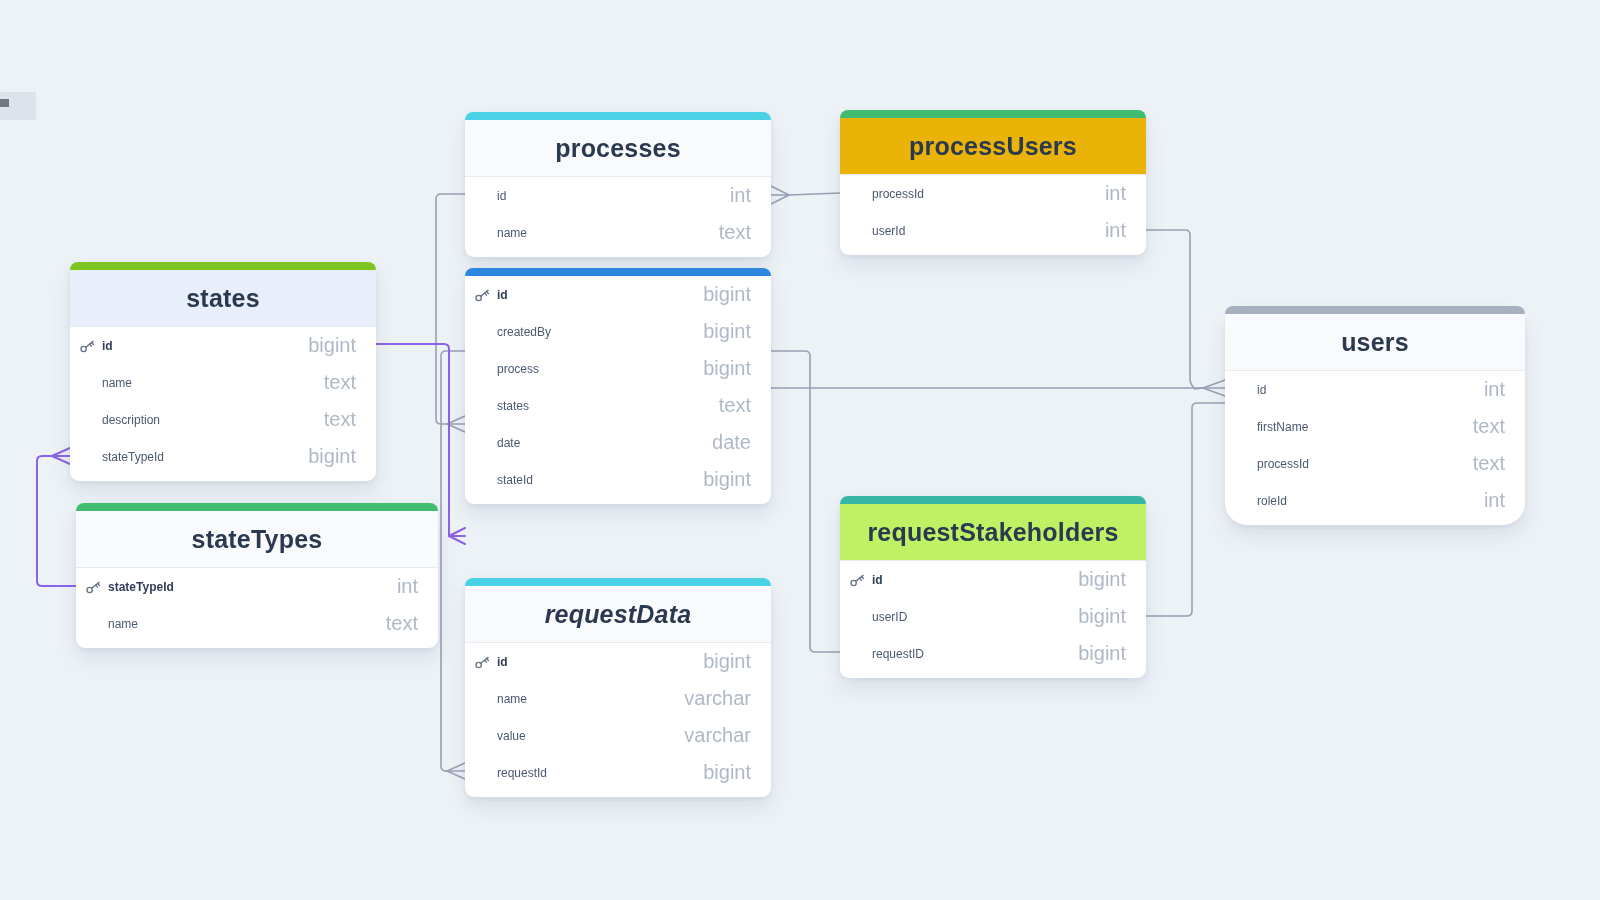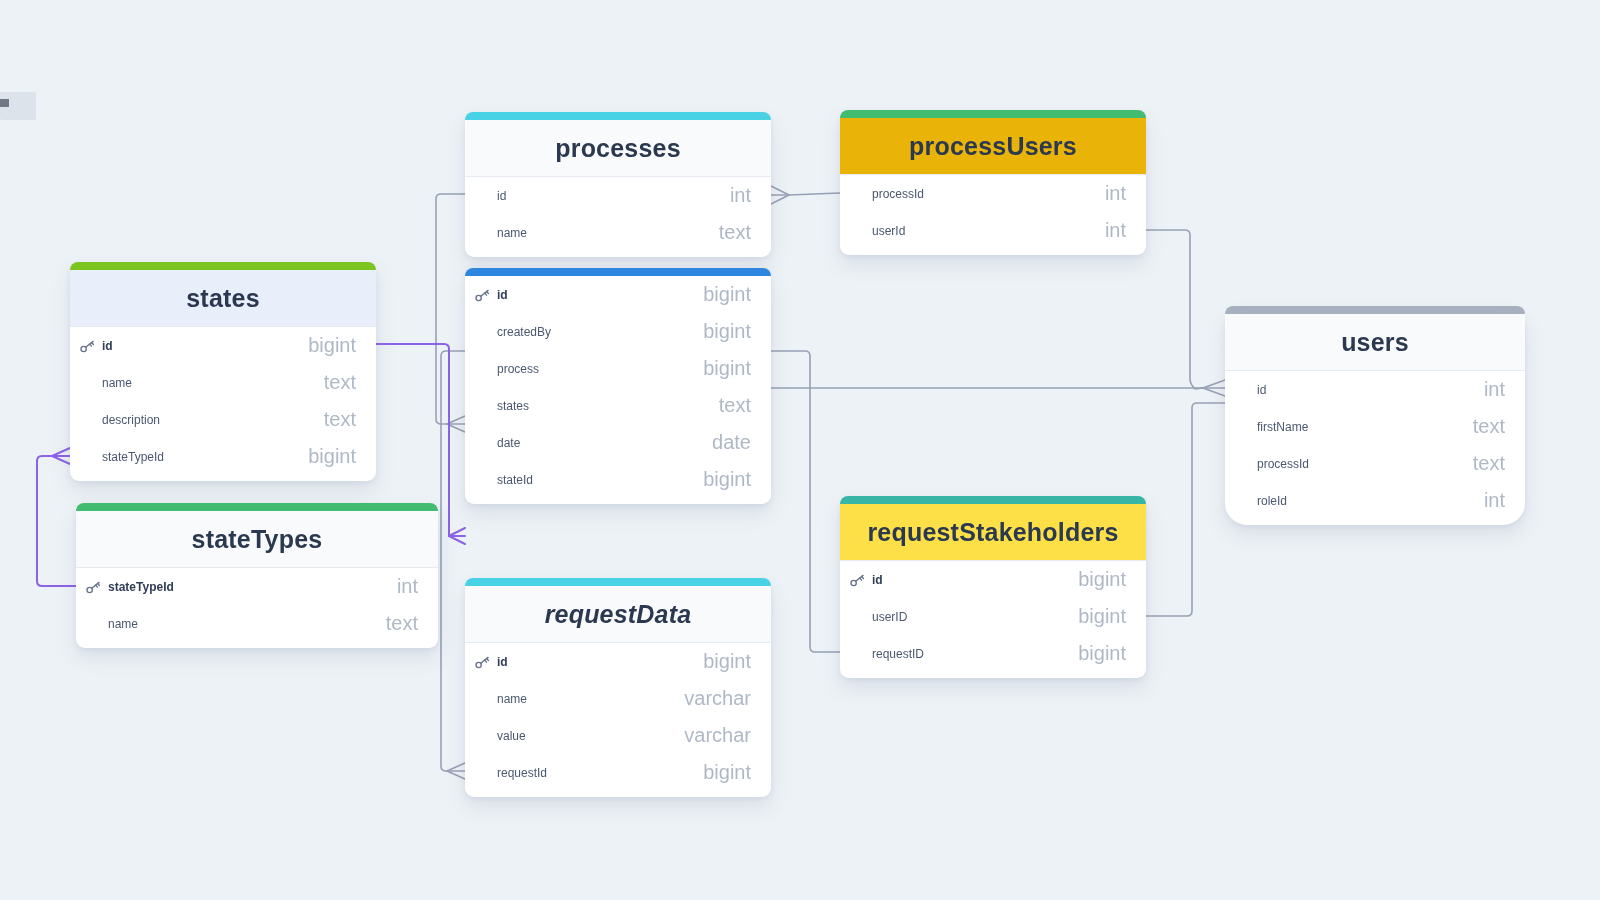--- a/index.html
+++ b/index.html
@@ -293,21 +293,21 @@
     </div>
         <div class="row">
 
       <span class="fname">userId</span>
       <span class="ftype">int</span>
     </div>
       </div>
     </div>
     <div class="table" style="left: 840px; top: 496px; width: 306px;">
       <div class="bar" style="background: rgb(57, 181, 166);"></div>
-      <div class="hdr" style="background: #fde047;">
+      <div class="hdr" style="background: #bef264;">
         <span class="title">requestStakeholders</span>
       </div>
       <div class="rows">
         <div class="row pk">
       <span class="keyicon">
         <svg viewBox="0 0 20 20" width="16" height="16" fill="none" stroke="currentColor" stroke-width="1.7" stroke-linecap="round">
           <circle cx="5.8" cy="13.8" r="3.3"></circle>
           <path d="M8.4 11.6 L17.6 4.2"></path>
           <path d="M13.4 7.6 L15.6 10.2"></path>
           <path d="M15.8 5.6 L18 8.2"></path>

